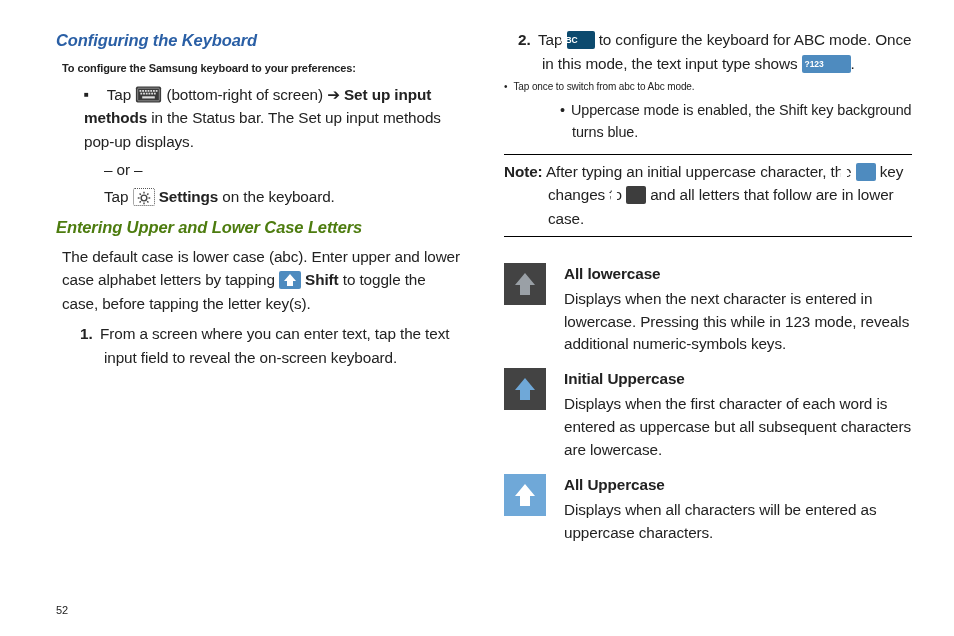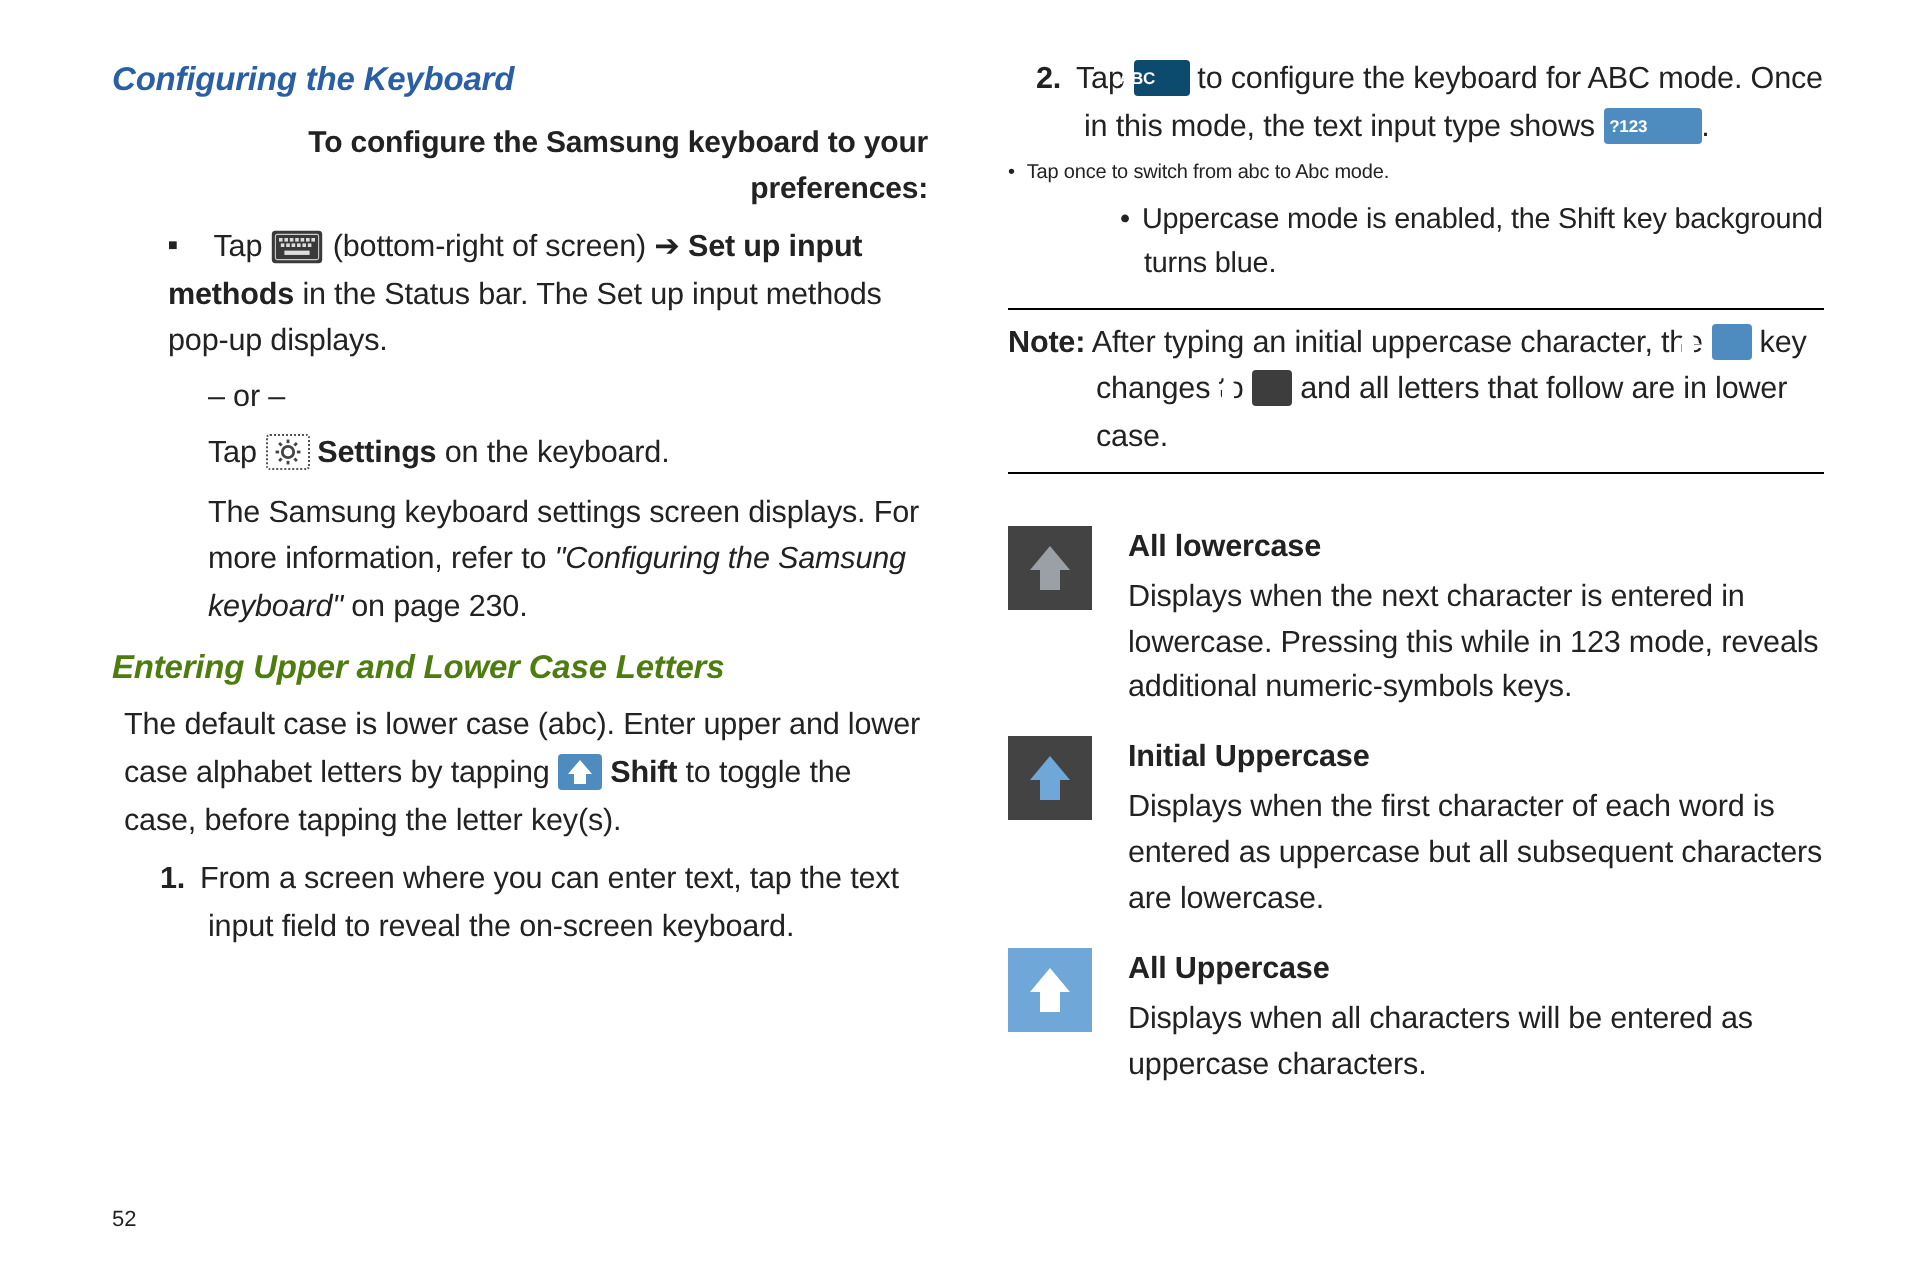--- a/index.html
+++ b/index.html
@@ -89,21 +89,21 @@
   .dot::before{content:"•"; margin-right:6px;}
   .pagenum { position:absolute; bottom:20px; left:56px; font-size:11px; }
 </style>
 </head>
 <body>
 
 <div class="cols">
 
   <div class="col condensed">
     <div class="h-blue">Configuring the Keyboard</div>
-    <div class="bold" style="padding-left:6px; font-size:15px;text-align:right;">To configure the Samsung keyboard to your preferences:</div>
+    <div class="bold" style="padding-left:6px; font-size:11px;">To configure the Samsung keyboard to your preferences:</div>
 
     <div class="sep"></div>
 
     <div class="indent-1">
       <span class="bullet-blk"></span><span>Tap </span>
       <span class="inline-icon kb-icon">
         <svg viewBox="0 0 30 20">
             <rect x="1" y="1" width="28" height="18" rx="2" fill="#3a3a3a"></rect>
             <rect x="3" y="3" width="24" height="14" rx="1" fill="#3a3a3a" stroke="#ccc" stroke-width="0.6"></rect>
             <g fill="#ddd">
@@ -142,23 +142,20 @@
               <line x1="6" y1="4" x2="7.4" y2="5.4"></line>
               <line x1="14.6" y1="12.6" x2="16" y2="14"></line>
               <line x1="16" y1="4" x2="14.6" y2="5.4"></line>
               <line x1="7.4" y1="12.6" x2="6" y2="14"></line>
             </g>
           </svg>
       </span>
       <span class="bold"> Settings</span><span> on the keyboard.</span>
     </div>
 
-    <div class="indent-2 sep">
-      <span>The Samsung keyboard settings screen displays. For more information, refer to </span><span class="italic">"Configuring the Samsung keyboard"</span><span>  on page 230.</span>
-    </div>
 
     <div class="h-blue2">Entering Upper and Lower Case Letters</div>
 
     <div style="padding-left:6px;">
       <span>The default case is lower case (abc). Enter upper and lower case alphabet letters by tapping </span>
       <span class="inline-icon shift-icon">
         <svg viewBox="0 0 22 18">
             <path class="shift-svg" d="M11 3 L17 10 H14 V15 H8 V10 H5 Z"></path>
           </svg>
       </span>

